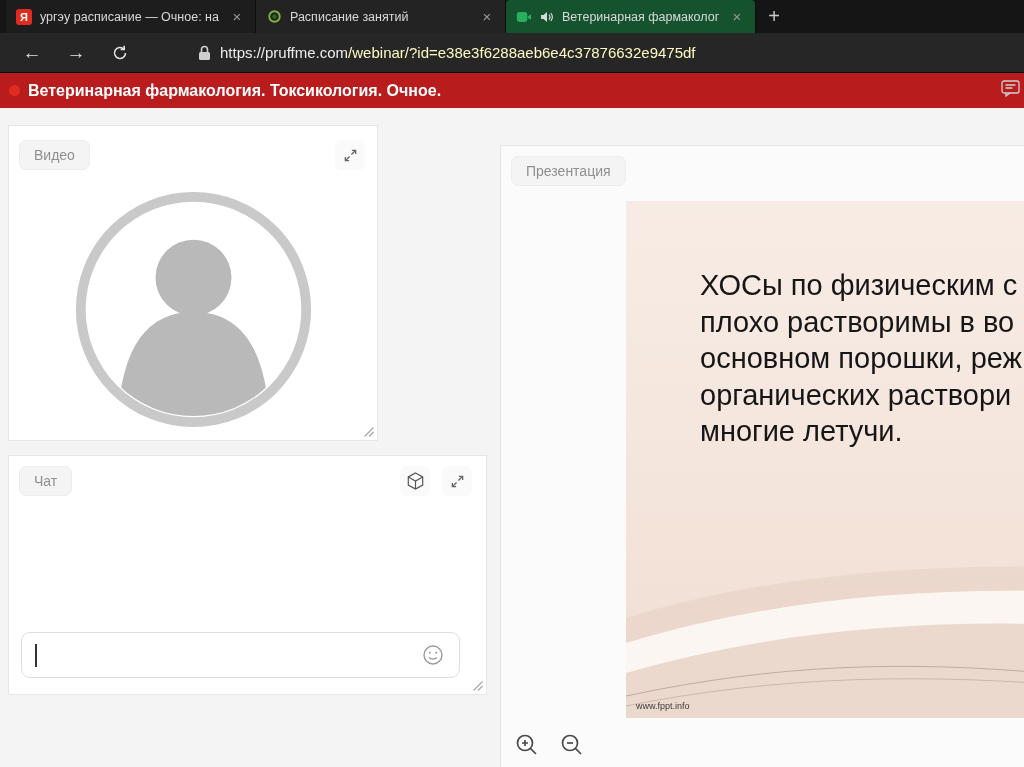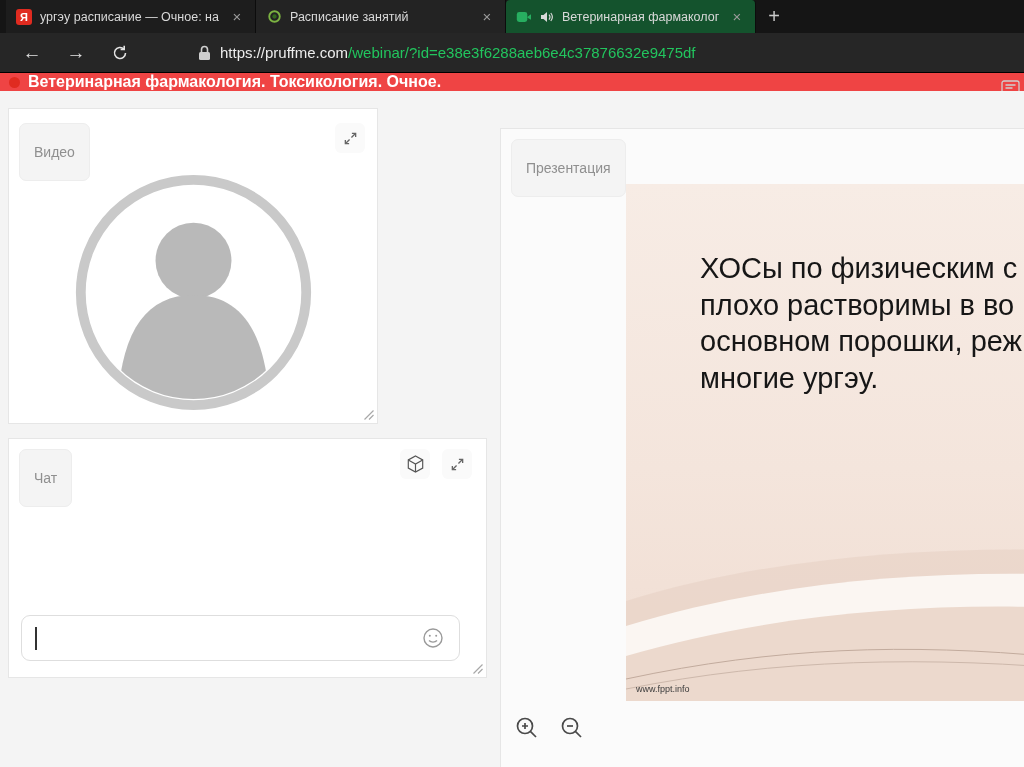--- a/index.html
+++ b/index.html
@@ -17,37 +17,37 @@
   .favicon{width:16px;height:16px;flex:0 0 16px;display:flex;align-items:center;justify-content:center}
   .favicon-yandex{background:#e02b20;border-radius:3px;color:#fff;font-weight:bold;font-size:11px}
   .newtab{width:36px;display:flex;align-items:center;justify-content:center;color:#c9c9c9;font-size:20px}
 
   
   .navbar{height:39px;background:#262626;display:flex;align-items:center;padding:0 10px}
   .nav-btn{width:26px;height:26px;display:flex;align-items:center;justify-content:center;
            color:#e3e3e3;font-size:19px;margin:0 9px;border-radius:4px}
   .addressbar{display:flex;align-items:center;gap:9px;margin-left:56px;font-size:15px;min-width:0}
   .url-domain{color:#ededed}
-  .url-path{color:#22c55e;white-space:nowrap}
-
-  
-  .pageheader{height:19px;background:#ef4444;display:flex;align-items:center;padding:0 9px;position:relative;border-top:1px solid #000}
+  .url-path{color:#fef9c3;white-space:nowrap}
+
+  
+  .pageheader{height:36px;background:#b91c1c;display:flex;align-items:center;padding:0 9px;position:relative;border-top:1px solid #000}
   .rec-dot{width:11px;height:11px;border-radius:50%;background:#e02b20;margin-right:8px;flex:0 0 11px}
   .page-title{color:#fff;font-weight:bold;font-size:16px;white-space:nowrap}
   .header-chat{position:absolute;right:4px;top:7px}
 
   
   .content{flex:1;position:relative;background:#f4f4f4;overflow:hidden}
   .panel{position:absolute;background:#fff;border:1px solid #e6e6e6}
   .video-panel{left:8px;top:17px;width:370px;height:316px;display:flex;align-items:flex-end;justify-content:center;padding-bottom:8px}
   .chat-panel{left:8px;top:347px;width:479px;height:240px}
   .pres-panel{left:500px;top:37px;width:535px;height:640px;background:#fbfbfb;overflow:hidden}
 
   .chip{position:absolute;background:#f4f4f4;border:1px solid #ededed;color:#8f8f8f;
-        font-size:14px;padding:20px 14px;border-radius:7px;z-index:3}
+        font-size:14px;padding:6px 14px;border-radius:7px;z-index:3}
   .chip.v{top:14px;left:10px}
   .chip.c{top:10px;left:10px}
   .chip.p{top:10px;left:10px}
 
   .iconbtn{position:absolute;width:30px;height:30px;border-radius:6px;background:#fafafa;
            display:flex;align-items:center;justify-content:center;z-index:3}
   .video-expand{top:14px;right:12px}
   .chat-cube{top:10px;right:56px}
   .chat-expand{top:10px;right:14px}
 
@@ -208,21 +208,22 @@
     </div>
 
     <div class="panel pres-panel">
       <span class="chip p">Презентация</span>
 
       <div class="slide">
         <div class="slide-text">
           <div>ХОСы по физическим с</div>
           <div>плохо растворимы в во</div>
           <div>основном порошки, реж</div>
-          <div>многие ургэу.</div>
+          <div>органических раствори</div>
+          <div>многие летучи.</div>
         </div>
         <svg class="swoosh" viewBox="0 0 690 170" preserveAspectRatio="none">
           <path d="M0 70 C 200 8, 450 8, 690 38 L690 170 L0 170 Z" fill="#e6d0c3" opacity="0.55"></path>
           <path d="M0 95 C 220 28, 470 33, 690 68 L690 170 L0 170 Z" fill="#fbf6f2"></path>
           <path d="M0 125 C 230 58, 480 68, 690 103 L690 170 L0 170 Z" fill="#ecd9cd"></path>
           <path d="M0 148 C 150 116, 280 112, 430 126" fill="none" stroke="#c2ab9d" stroke-width="1"></path>
           <path d="M0 158 C 150 128, 300 124, 470 140" fill="none" stroke="#cdb8ab" stroke-width="1"></path>
         </svg>
         <span class="slide-footer">www.fppt.info</span>
       </div>

